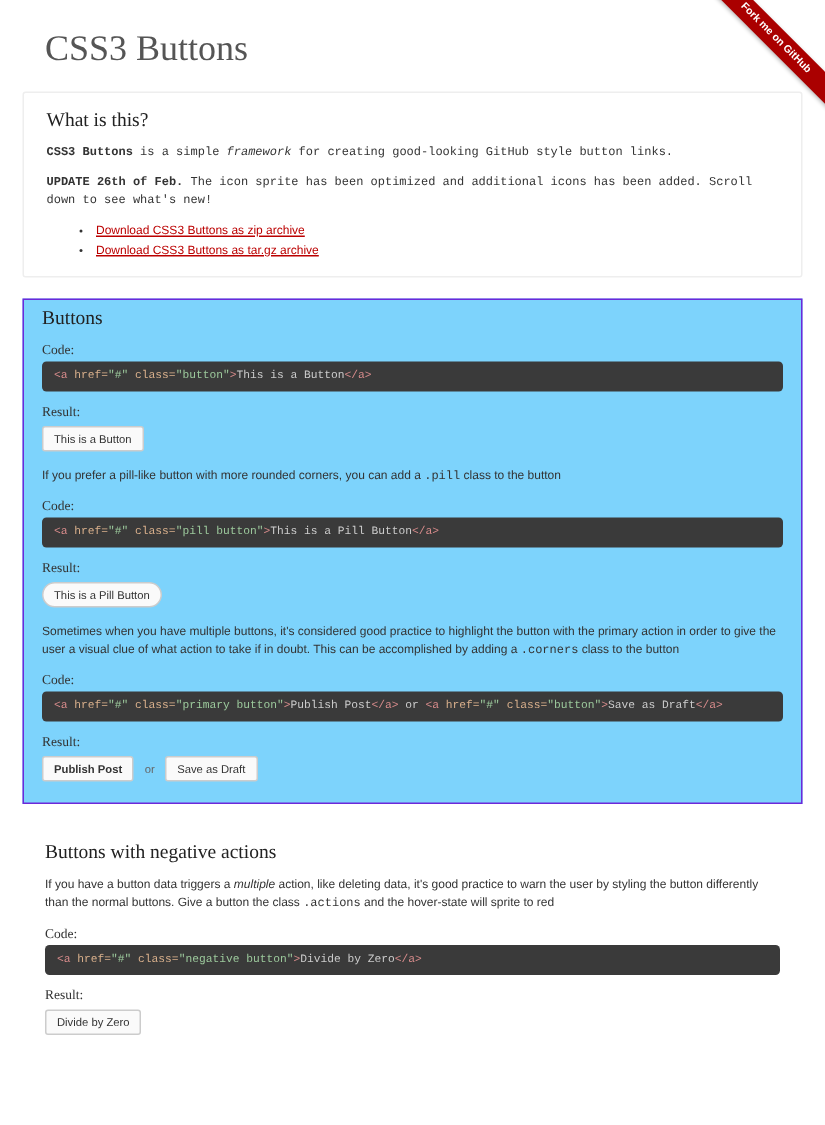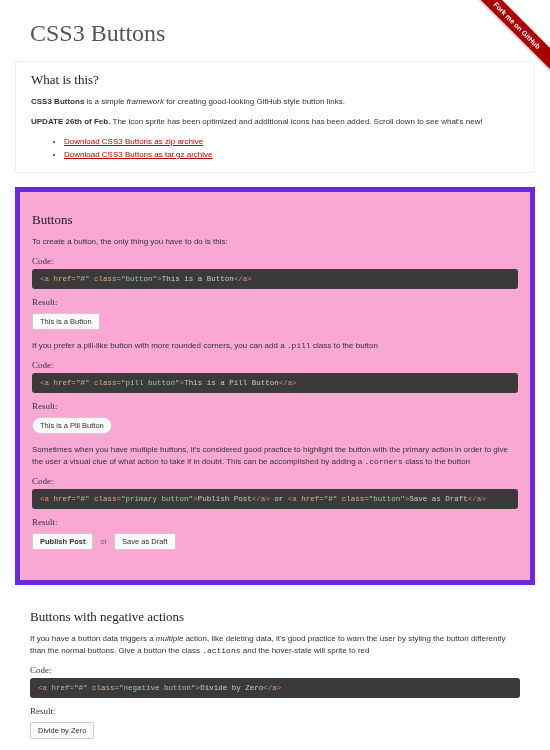--- a/index.html
+++ b/index.html
@@ -1,23 +1,23 @@
 <!DOCTYPE html>
 <html><head>
   <meta charset="utf-8">
   <style>
     * { margin: 0; padding: 0; box-sizing: border-box; }
     body { font-family: Georgia, serif; background: #fff; color: #333; }
     .container { max-width: 520px; margin: 0 auto; padding: 12px 0; }
     .page-title { font-size: 24px; color: #555; font-weight: normal; margin: 8px 15px 14px; }
     .section { margin-bottom: 14px; }
-    .gray-section { background: #f9a8d4; border: 5px solid #6d28d9; padding: 20px 12px; }
+    .gray-section { background: #7dd3fc; border: 1px solid #6d28d9; padding: 4px 12px; }
     .white-section { padding: 10px 15px; }
     h2 { font-size: 13px; font-weight: normal; color: #222; margin-bottom: 8px; font-family: Georgia, serif; }
-    .intro-text { font-size: 8px; line-height: 1.5; margin-bottom: 8px; font-family: Liberation Sans, sans-serif; }
+    .intro-text { font-size: 8px; line-height: 1.5; margin-bottom: 8px; font-family: Liberation Mono, monospace; }
     .intro-text em { font-style: italic; }
     .intro-text b { font-weight: bold; }
     ul { list-style: disc; margin-left: 33px; margin-top: 4px; }
     ul li { font-size: 8px; line-height: 1.6; font-family: "Helvetica Neue", Arial, sans-serif; }
     ul li a { color: #b00; text-decoration: underline; }
     .desc { font-size: 8px; line-height: 1.5; margin-bottom: 8px; font-family: "Helvetica Neue", Arial, sans-serif; }
     .desc code { font-family: "Courier New", monospace; }
     .label { font-size: 9px; margin-bottom: 3px; margin-top: 6px; font-family: Georgia, serif; }
     .code-box { background: #3a3a3a; border-radius: 3px; padding: 6px 8px; font-family: "Courier New", monospace; font-size: 7.5px; color: #ccc; margin-bottom: 8px; white-space: nowrap; overflow: hidden; }
     .tag { color: #d98c8c; }
@@ -50,21 +50,20 @@
       <b>UPDATE 26th of Feb.</b><span> The icon sprite has been optimized and additional icons has been added. Scroll down to see what's new!</span>
     </p>
     <ul>
       <li><a>Download CSS3 Buttons as zip archive</a></li>
       <li><a>Download CSS3 Buttons as tar.gz archive</a></li>
     </ul>
   </div>
 
   <div class="section gray-section">
     <h2>Buttons</h2>
-    <p class="desc">To create a button, the only thing you have to do is this:</p>
 
     <div class="label">Code:</div>
     <div class="code-box"><span class="tag">&lt;a</span> <span class="attr">href=</span><span class="val">"#"</span> <span class="attr">class=</span><span class="val">"button"</span><span class="tag">&gt;</span>This is a Button<span class="tag">&lt;/a&gt;</span></div>
     <div class="label">Result:</div>
     <div class="result-area">
       <span class="btn">This is a Button</span>
     </div>
 
     <p class="desc"><span>If you prefer a pill-like button with more rounded corners, you can add a </span><code>.pill</code><span> class to the button</span></p>
 

